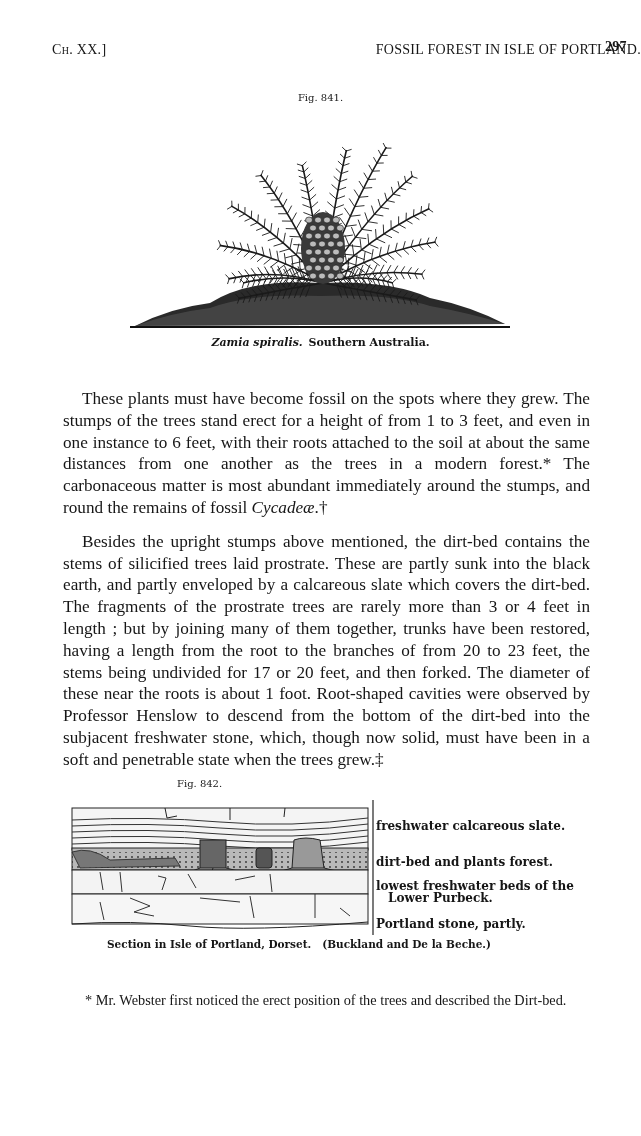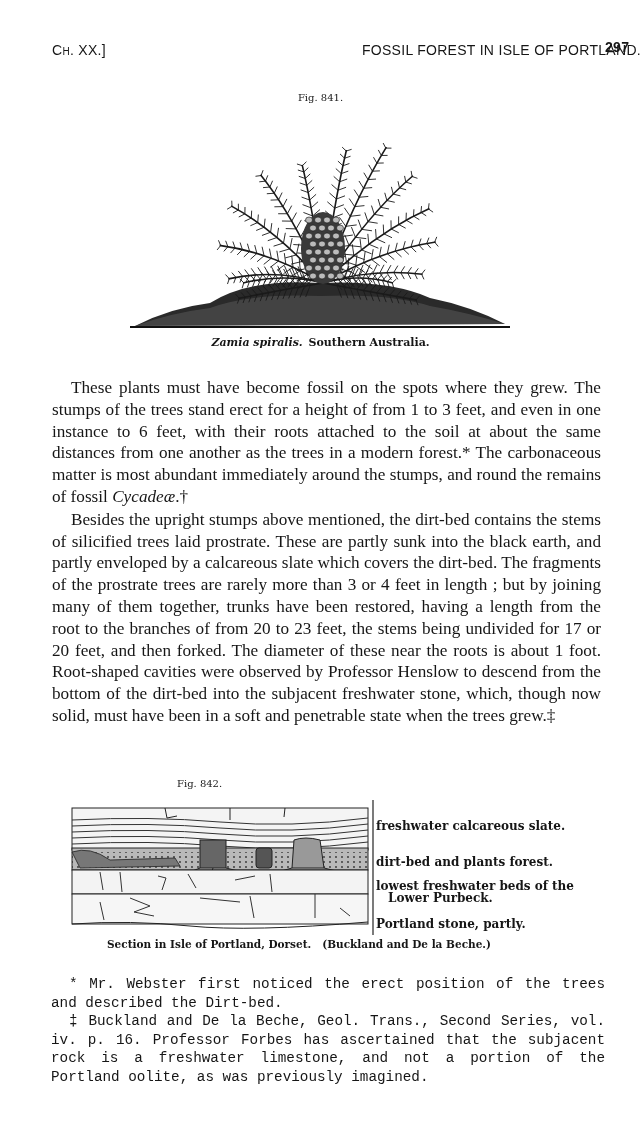--- a/index.html
+++ b/index.html
@@ -1,40 +1,40 @@
 <!DOCTYPE html>
 <html><head>
 <meta charset="utf-8">
 <style>
   html, body { margin: 0; padding: 0; background: #ffffff; }
   body {
     width: 641px; height: 1136px; position: relative; overflow: hidden;
     font-family: "Liberation Serif", "DejaVu Serif", serif; color: #161616;
   }
   .abs { position: absolute; }
-  .hdr { top: 42px; font-family: Liberation Sans, sans-serif; font-size: 14px; letter-spacing: 0.3px; }
+  .hdr { top: 42px; font-family: Liberation Serif, serif; font-size: 14px; letter-spacing: 0.3px; }
   #hdr-left { left: 52px; font-variant: small-caps; }
   #hdr-title { left: 0; width: 641px; text-align: right; padding-left: 8px; box-sizing: border-box; }
   #hdr-page { left: 558px; font-size: 14px; top: 39px; font-weight: bold; margin-left: 47px; }
   .figlabel { font-family: "DejaVu Serif", serif; font-size: 10px; font-weight: normal; }
   #fig1-label { top: 92px; left: 0; width: 641px; text-align: center; }
   #fig1-svg { left: 130px; top: 108px; }
   #fig1-caption { top: 336px; left: 0; width: 641px; text-align: center; font-size: 11px; font-family: "DejaVu Serif", serif; font-weight: bold; }
   #fig1-caption .sp { font-style: italic; margin-right: 2px; }
   .body-text {
     left: 51px; width: 551px; font-size: 17.2px; line-height: 21.8px; text-align: justify;
   }
-  .body-text p { margin: 1px; text-indent: 19px; }
+  .body-text p { margin: 12px; text-indent: 19px; }
   #para-block { top: 376px; }
   #fig2-label { top: 778px; left: 177px; }
   #fig2-svg { left: 70px; top: 790px; }
   .legend { left: 376px; font-family: "DejaVu Serif", serif; font-size: 12px; font-weight: bold; line-height: 12px; }
   #fig2-caption { top: 938px; left: 0; width: 578px; text-align: center; font-family: "DejaVu Serif", serif; font-size: 10.5px; font-weight: bold; padding-left: 20px; box-sizing: border-box; }
   .notes { left: 51px; width: 554px; top: 975px; font-size: 14.3px; line-height: 18.6px; text-align: justify; }
-  .notes p { margin: 0; text-indent: 18px; font-family: Liberation Mono, monospace; }
+  .notes p { margin: 16px; text-indent: 18px; }
 </style>
 </head>
 <body>
 
 <div class="abs hdr" id="hdr-left">Ch. XX.]</div>
 <div class="abs hdr" id="hdr-title">FOSSIL FOREST IN ISLE OF PORTLAND.</div>
 <div class="abs hdr" id="hdr-page">297</div>
 
 <div class="abs figlabel" id="fig1-label">Fig. 841.</div>
 <svg class="abs" id="fig1-svg" width="380" height="225" viewBox="0 0 380 225">
@@ -536,14 +536,13 @@
   </defs>
 </svg>
 <div class="abs legend" style="top:820px">freshwater calcareous slate.</div>
 <div class="abs legend" style="top:856px">dirt-bed and plants forest.</div>
 <div class="abs legend" style="top:880px; width:230px; text-indent:-12px; padding-left:12px;">lowest freshwater beds of the Lower Purbeck.</div>
 <div class="abs legend" style="top:918px">Portland stone, partly.</div>
 <div class="abs" id="fig2-caption" style="white-space:pre;">Section in Isle of Portland, Dorset.   (Buckland and De la Beche.)</div>
 
 <div class="abs notes">
   <p>* Mr. Webster first noticed the erect position of the trees and described the Dirt-bed.</p>
-  <p>‡ Buckland and De la Beche, Geol. Trans., Second Series, vol. iv. p. 16. Professor Forbes has ascertained that the subjacent rock is a freshwater limestone, and not a portion of the Portland oolite, as was previously imagined.</p>
 </div>
 
 </body></html>

